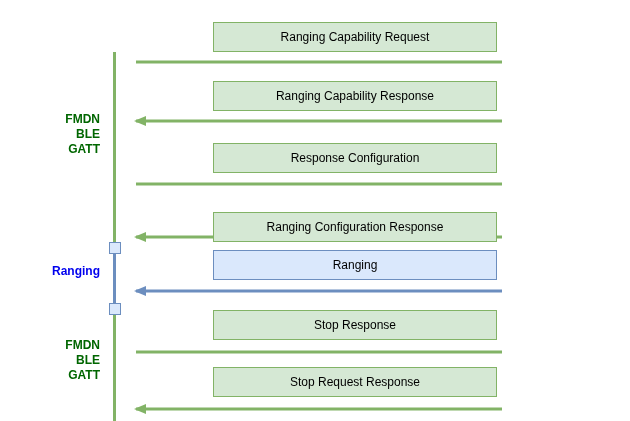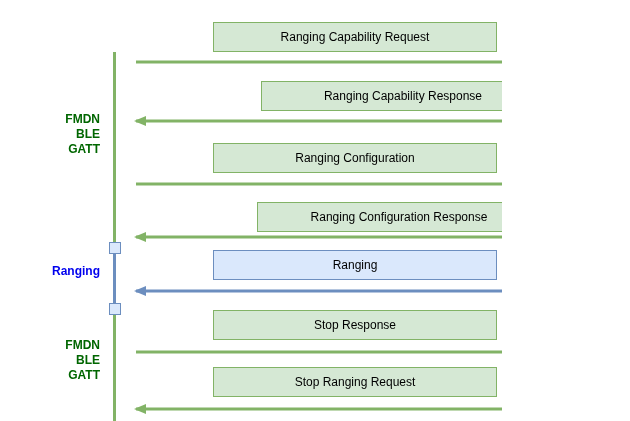--- a/index.html
+++ b/index.html
@@ -68,26 +68,26 @@
     <line x1="136" y1="62" x2="575" y2="62" stroke-width="3" marker-end="url(#head-green)" stroke="#82b366"></line>
     <line x1="565" y1="121" x2="136" y2="121" stroke-width="3" marker-end="url(#head-green)" stroke="#82b366"></line>
     <line x1="136" y1="184" x2="575" y2="184" stroke-width="3" marker-end="url(#head-green)" stroke="#82b366"></line>
     <line x1="565" y1="237" x2="136" y2="237" stroke-width="3" marker-end="url(#head-green)" stroke="#82b366"></line>
     <line x1="136" y1="291" x2="575" y2="291" stroke-width="3" marker-start="url(#head-blue)" marker-end="url(#head-blue)" stroke="#6c8ebf"></line>
     <line x1="136" y1="352" x2="575" y2="352" stroke-width="3" marker-end="url(#head-green)" stroke="#82b366"></line>
     <line x1="565" y1="409" x2="136" y2="409" stroke-width="3" marker-end="url(#head-green)" stroke="#82b366"></line>
   </svg>
 
   <div class="msg green" style="top:22px;">Ranging Capability Request</div>
-  <div class="msg green" style="top:81px;margin-left:48px;">Ranging Capability Response</div>
-  <div class="msg green" style="top:143px;">Ranging Configuration</div>
-  <div class="msg green" style="top:202px;margin-left:44px;">Ranging Configuration Response</div>
+  <div class="msg green" style="top:81px;">Ranging Capability Response</div>
+  <div class="msg green" style="top:143px;">Response Configuration</div>
+  <div class="msg green" style="top:212px;">Ranging Configuration Response</div>
   <div class="msg blue" style="top:250px;">Ranging</div>
   <div class="msg green" style="top:310px;">Stop Response</div>
-  <div class="msg green" style="top:367px;">Stop Ranging Request</div>
+  <div class="msg green" style="top:367px;">Stop Request Response</div>
 
   <div class="phase-label gatt" style="top:112px;">
     <div>FMDN</div>
     <div>BLE</div>
     <div>GATT</div>
   </div>
   <div class="phase-label ranging" style="top:264px;">Ranging</div>
   <div class="phase-label gatt" style="top:338px;">
     <div>FMDN</div>
     <div>BLE</div>

